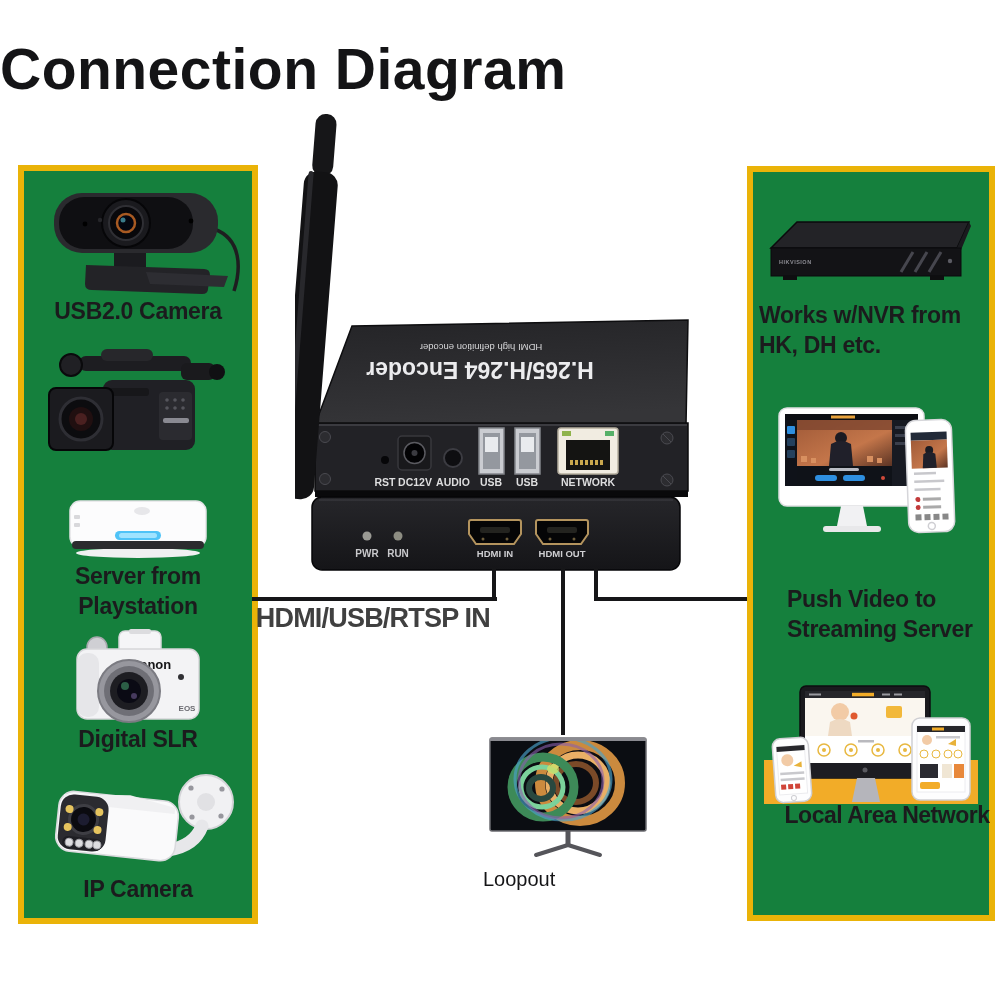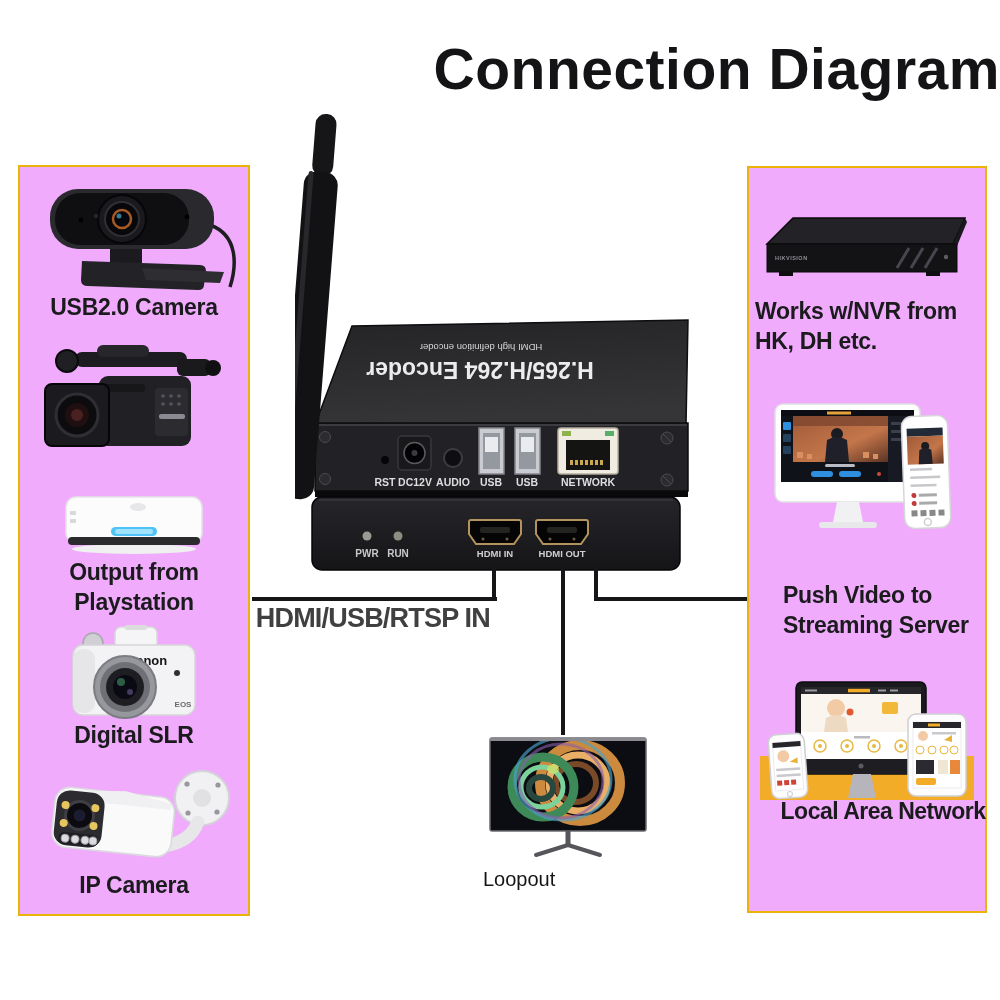--- a/index.html
+++ b/index.html
@@ -1,20 +1,20 @@
 <!DOCTYPE html>
 <html><head>
 <meta charset="utf-8">
 <style>
   html,body{margin:0;padding:0;background:#ffffff;}
   #canvas{position:relative;width:1000px;height:1000px;background:#ffffff;overflow:hidden;
           font-family:"Liberation Sans", sans-serif;color:#1d1d1f;}
-  .title{position:absolute;top:36px;left:0;width:1000px;text-align:right;
+  .title{position:absolute;top:36px;left:0;width:1000px;text-align:left;
          font-size:57px;font-weight:800;letter-spacing:0.5px;color:#141416;}
-  .panel{position:absolute;border:2px solid #eab308;background:#f0abfc;}
+  .panel{position:absolute;border:6px solid #eab308;background:#15803d;}
   .panel-left{left:18px;top:165px;width:228px;height:747px;}
   .panel-right{left:747px;top:166px;width:226px;height:743px;padding-left:10px;}
   .item{position:absolute;left:0;width:100%;display:flex;justify-content:center;}
   .lbl{position:absolute;left:0;width:100%;text-align:center;font-weight:700;
        font-size:23px;line-height:1.32;color:#1b1b1d;letter-spacing:-0.3px;}
   .lbl-left{text-align:left;padding-left:6px;box-sizing:border-box;}
   .conn{position:absolute;background:#161618;}
   .conn-lbl{position:absolute;font-size:27px;font-weight:700;letter-spacing:-0.8px;
             text-align:right;color:#404040;white-space:nowrap;}
   .encoder-svg{position:absolute;left:295px;top:108px;}
@@ -80,21 +80,21 @@
         <ellipse cx="80" cy="64" rx="62" ry="5" fill="#f0f0f1"></ellipse>
         <rect x="12" y="12" width="136" height="46" rx="10" fill="#fcfcfd" stroke="#e3e3e6" stroke-width="1.5"></rect>
         <rect x="14" y="52" width="132" height="8" rx="4" fill="#2b2b2e"></rect>
         <rect x="16" y="26" width="6" height="4" rx="1" fill="#d8d8db"></rect>
         <rect x="16" y="34" width="6" height="4" rx="1" fill="#d8d8db"></rect>
         <ellipse cx="84" cy="22" rx="8" ry="4" fill="#e7e7ea"></ellipse>
         <rect x="57" y="42" width="46" height="9" rx="4.5" fill="#4fc3f7"></rect>
         <rect x="61" y="44" width="38" height="5" rx="2.5" fill="#9fe3ff"></rect>
       </svg>
     </div>
-    <div class="lbl" style="top:390px;padding:0 10px;box-sizing:border-box;">Output from Playstation</div>
+    <div class="lbl" style="top:390px;padding:0 10px;box-sizing:border-box;">Server from Playstation</div>
 
     <div class="item" style="top:448px;">
       <svg width="150" height="104" viewBox="0 0 150 104">
         <circle cx="34" cy="28" r="10" fill="#cfcfd4" stroke="#a8a8ae" stroke-width="1.5"></circle>
         <rect x="56" y="12" width="42" height="28" rx="6" fill="#f5f5f7" stroke="#d8d8db" stroke-width="1.5"></rect>
         <rect x="66" y="10" width="22" height="5" rx="2" fill="#dcdcdf"></rect>
         <rect x="14" y="30" width="122" height="70" rx="10" fill="#f3f3f5" stroke="#d6d6d9" stroke-width="1.5"></rect>
         <rect x="14" y="34" width="22" height="64" rx="10" fill="#e6e6e9"></rect>
         <text x="88" y="50" text-anchor="middle" font-size="13" font-weight="bold" fill="#141416">Canon</text>
         <circle cx="118" cy="58" r="3" fill="#303034"></circle>

